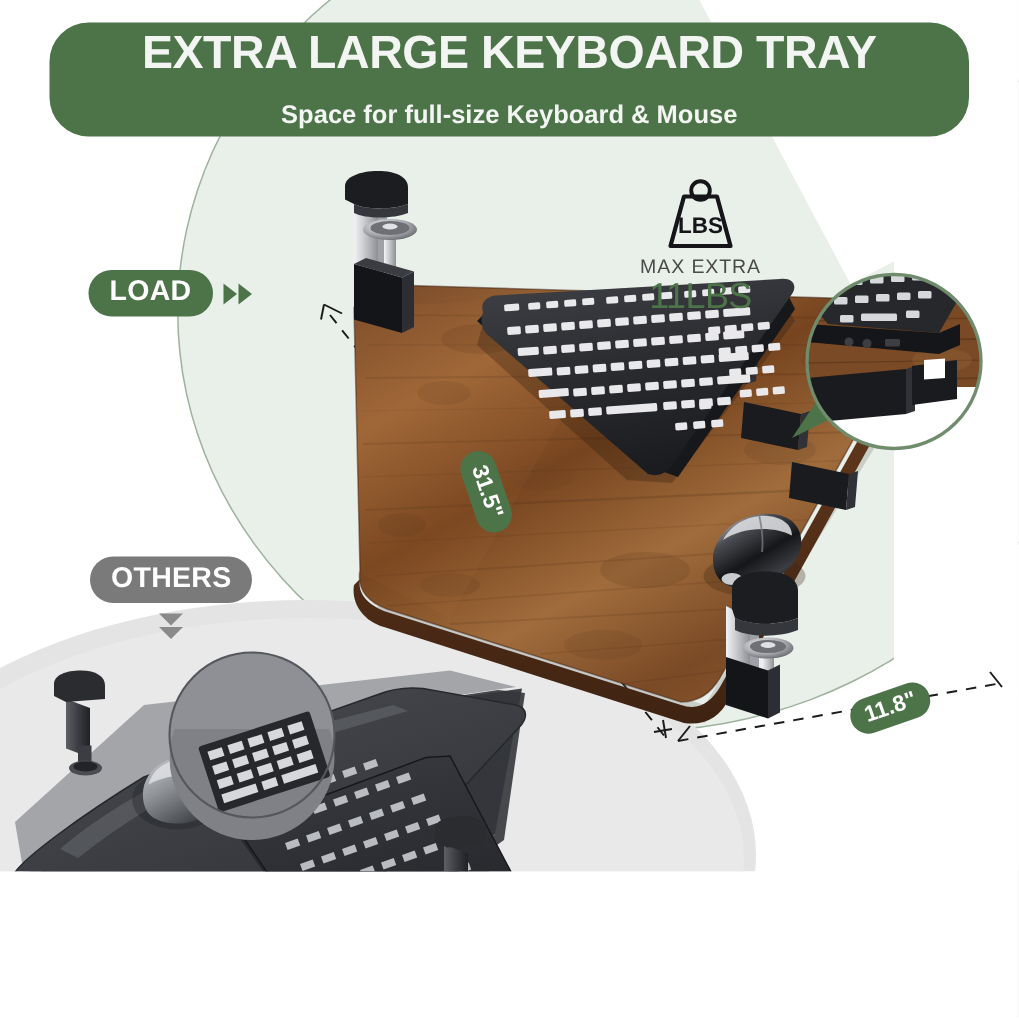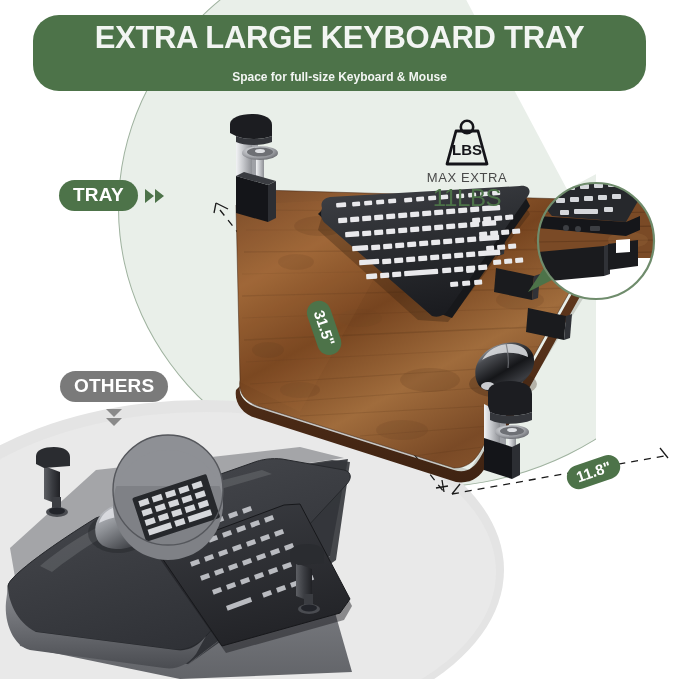--- a/index.html
+++ b/index.html
@@ -3,21 +3,21 @@
 <meta charset="utf-8">
 <style>
   html, body {
     margin: 0;
     padding: 0;
     background: #ffffff;
   }
   #root {
     position: relative;
     width: 679px;
-    height: 679px;
+    height: 581px;
     background: #ffffff;
     overflow: hidden;
     font-family: "Liberation Sans", sans-serif;
   }
 
   
   .bg-greencircle {
     position: absolute;
     left: 118px;
     top: -72px;
@@ -83,21 +83,21 @@
   .banner-title {
     color: #f2f5f2;
     font-size: 31px;
     font-weight: bold;
     letter-spacing: -0.3px;
     line-height: 1.04;
     white-space: nowrap;
   }
   .banner-sub {
     color: #f2f5f2;
-    font-size: 12px;
+    font-size: 17px;
     font-weight: bold;
     margin-top: 15px;
     white-space: nowrap;
   }
 
   
   .badge-row {
     position: absolute;
     display: flex;
     align-items: center;
@@ -705,21 +705,21 @@
       </g>
     </svg>
   </div>
 
   <div class="banner">
     <div class="banner-title">EXTRA LARGE KEYBOARD TRAY</div>
     <div class="banner-sub">Space for full-size Keyboard &amp; Mouse</div>
   </div>
 
   <div class="badge-row ours">
-    <div class="pill green">TRAY</div>
+    <div class="pill green">LOAD</div>
     <div class="arrows-right">
       <span class="tri-r"></span>
         <span class="tri-r"></span>
     </div>
   </div>
 
   <div class="badge-row others">
     <div class="pill grey">OTHERS</div>
     <div class="arrows-down">
       <span class="tri-d"></span>

